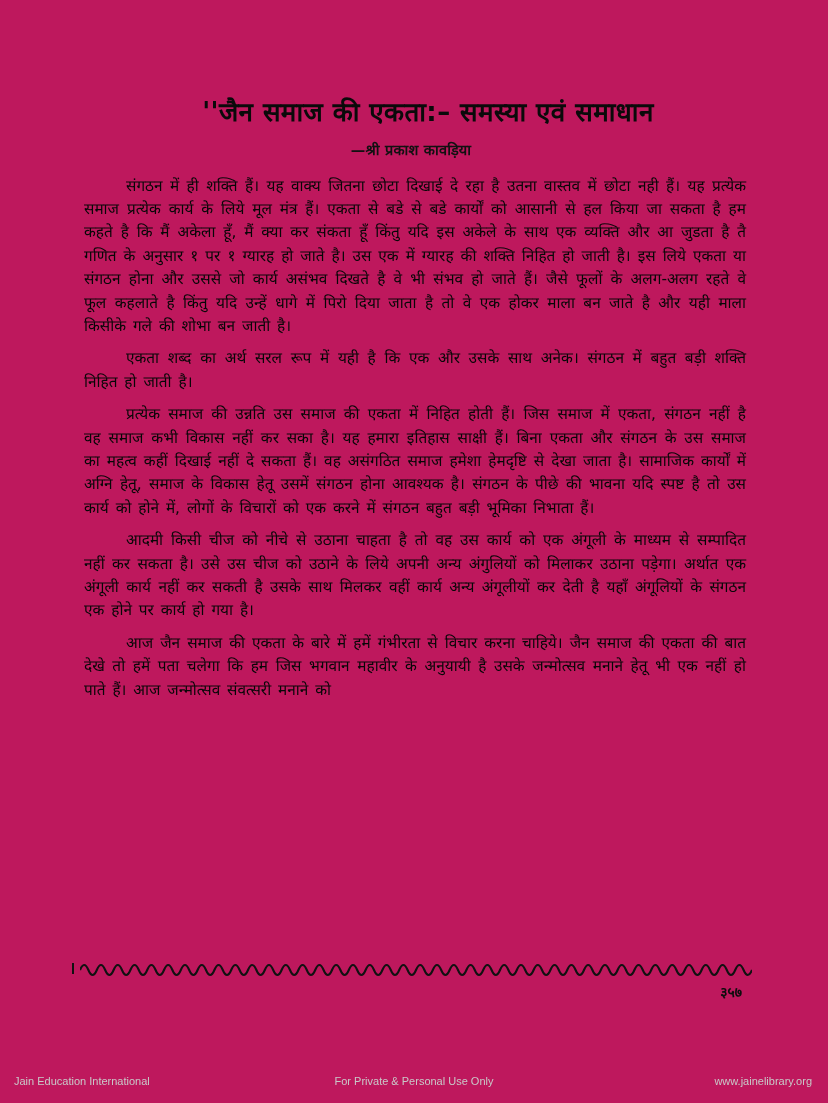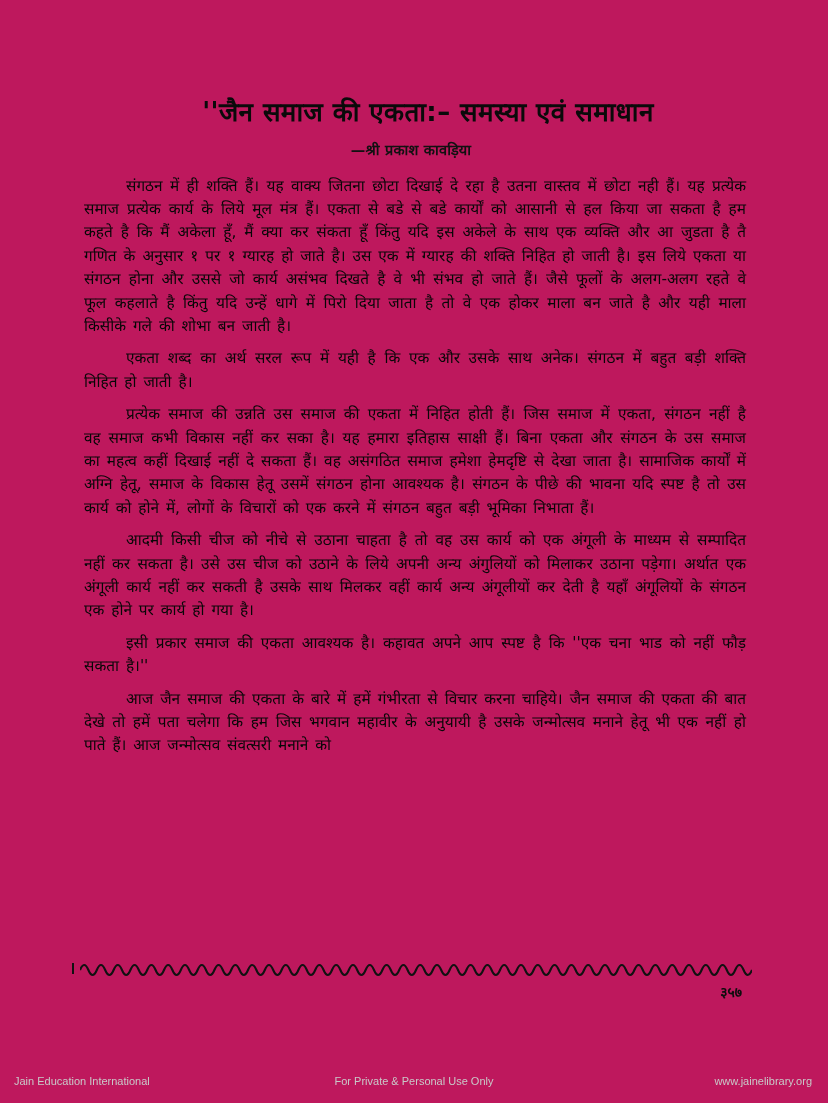--- a/index.html
+++ b/index.html
@@ -152,21 +152,20 @@
   <div class="content">
 
     <h1 class="title">''जैन समाज की एकता:– समस्या एवं समाधान</h1>
 
     <div class="byline">—श्री प्रकाश कावड़िया</div>
 
     <p class="para">संगठन में ही शक्ति हैं। यह वाक्य जितना छोटा दिखाई दे रहा है उतना वास्तव में छोटा नही हैं। यह प्रत्येक समाज प्रत्येक कार्य के लिये मूल मंत्र हैं। एकता से बडे से बडे कार्यों को आसानी से हल किया जा सकता है हम कहते है कि मैं अकेला हूँ, मैं क्या कर संकता हूँ किंतु यदि इस अकेले के साथ एक व्यक्ति और आ जुडता है तै गणित के अनुसार १ पर १ ग्यारह हो जाते है। उस एक में ग्यारह की शक्ति निहित हो जाती है। इस लिये एकता या संगठन होना और उससे जो कार्य असंभव दिखते है वे भी संभव हो जाते हैं। जैसे फूलों के अलग-अलग रहते वे फूल कहलाते है किंतु यदि उन्हें धागे में पिरो दिया जाता है तो वे एक होकर माला बन जाते है और यही माला किसीके गले की शोभा बन जाती है।</p>
     <p class="para">एकता शब्द का अर्थ सरल रूप में यही है कि एक और उसके साथ अनेक। संगठन में बहुत बड़ी शक्ति निहित हो जाती है।</p>
     <p class="para">प्रत्येक समाज की उन्नति उस समाज की एकता में निहित होती हैं। जिस समाज में एकता, संगठन नहीं है वह समाज कभी विकास नहीं कर सका है। यह हमारा इतिहास साक्षी हैं। बिना एकता और संगठन के उस समाज का महत्व कहीं दिखाई नहीं दे सकता हैं। वह असंगठित समाज हमेशा हेमदृष्टि से देखा जाता है। सामाजिक कार्यों में अग्नि हेतू, समाज के विकास हेतू उसमें संगठन होना आवश्यक है। संगठन के पीछे की भावना यदि स्पष्ट है तो उस कार्य को होने में, लोगों के विचारों को एक करने में संगठन बहुत बड़ी भूमिका निभाता हैं।</p>
     <p class="para">आदमी किसी चीज को नीचे से उठाना चाहता है तो वह उस कार्य को एक अंगूली के माध्यम से सम्पादित नहीं कर सकता है। उसे उस चीज को उठाने के लिये अपनी अन्य अंगुलियों को मिलाकर उठाना पड़ेगा। अर्थात एक अंगूली कार्य नहीं कर सकती है उसके साथ मिलकर वहीं कार्य अन्य अंगूलीयों कर देती है यहाँ अंगूलियों के संगठन एक होने पर कार्य हो गया है।</p>
-    <p class="para">इसी प्रकार समाज की एकता आवश्यक है। कहावत अपने आप स्पष्ट है कि ''एक चना भाड को नहीं फौड़ सकता है।''</p>
 
 
     <p class="para">आज जैन समाज की एकता के बारे में हमें गंभीरता से विचार करना चाहिये। जैन समाज की एकता की बात देखे तो हमें पता चलेगा कि हम जिस भगवान महावीर के अनुयायी है उसके जन्मोत्सव मनाने हेतू भी एक नहीं हो पाते हैं। आज जन्मोत्सव संवत्सरी मनाने को</p>
 
   </div>
 
   <div class="divider-wrap">
     <div class="divider-tick"></div>
     <svg class="divider-wave" viewBox="0 0 672 20" preserveAspectRatio="none">
       <path d="M0,12 Q4.2,2 8.4,12 T16.8,12 T25.2,12 T33.6,12 T42,12 T50.4,12 T58.8,12 T67.2,12

